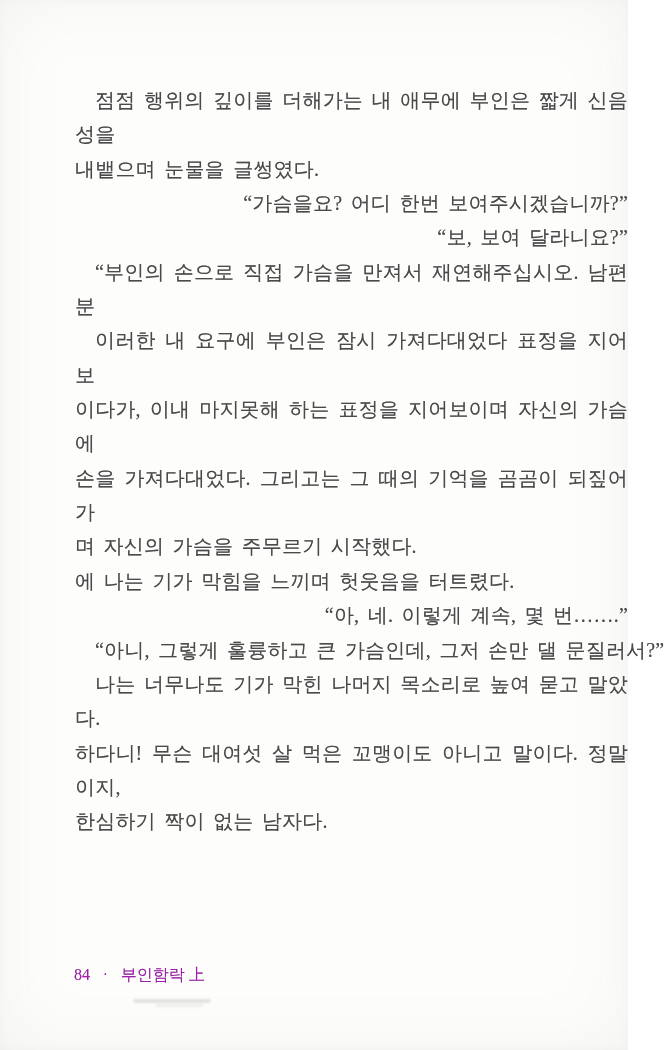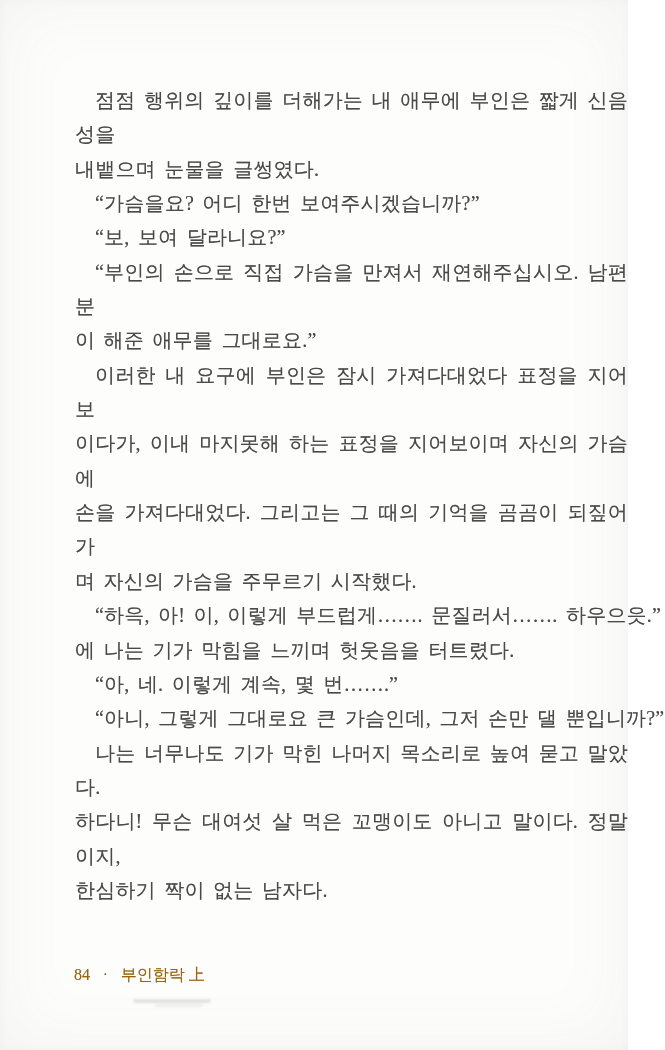--- a/index.html
+++ b/index.html
@@ -30,33 +30,34 @@
     color: #4a4a4a;
     word-spacing: 0.16em;
     letter-spacing: 0.2px;
     text-shadow: 0 0 0.5px rgba(90,90,90,0.55);
   }
   .line {
     white-space: nowrap;
   }
   .line.indent {
     text-indent: 20px;
+    text-align: right;
   }
   .line.full {
     white-space: normal;
     text-align: justify;
     text-align-last: justify;
   }
   .footer {
     position: absolute;
     left: 74px;
     top: 963px;
     font-size: 16px;
     line-height: 24px;
-    color: #a16207;
+    color: #a21caf;
     text-shadow: 0 0 0.5px rgba(90,90,90,0.5);
   }
   .footer .sep {
     display: inline-block;
     margin: 0 13px;
     font-size: 14px;
     vertical-align: 1px;
   }
   .smudge {
     position: absolute;
@@ -83,29 +84,27 @@
 <body>
 
 <div class="page">
 
   <div class="text-block" id="lines">
       <div class="line indent full">점점 행위의 깊이를 더해가는 내 애무에 부인은 짧게 신음성을</div>
       <div class="line">내뱉으며 눈물을 글썽였다.</div>
       <div class="line indent">“가슴을요? 어디 한번 보여주시겠습니까?”</div>
       <div class="line indent">“보, 보여 달라니요?”</div>
       <div class="line indent full">“부인의 손으로 직접 가슴을 만져서 재연해주십시오. 남편 분</div>
-      <div class="line">이 해준 애무를 그대로요.”</div>
       <div class="line indent full">이러한 내 요구에 부인은 잠시 가져다대었다 표정을 지어보</div>
       <div class="line full">이다가, 이내 마지못해 하는 표정을 지어보이며 자신의 가슴에</div>
       <div class="line full">손을 가져다대었다. 그리고는 그 때의 기억을 곰곰이 되짚어 가</div>
       <div class="line">며 자신의 가슴을 주무르기 시작했다.</div>
-      <div class="line indent">“하윽, 아! 이, 이렇게 부드럽게……. 문질러서……. 하우으읏.”</div>
       <div class="line">에 나는 기가 막힘을 느끼며 헛웃음을 터트렸다.</div>
       <div class="line indent">“아, 네. 이렇게 계속, 몇 번…….”</div>
-      <div class="line indent">“아니, 그렇게 그대로요 큰 가슴인데, 그저 손만 댈 뿐입니까?”</div>
+      <div class="line indent">“아니, 그렇게 훌륭하고 큰 가슴인데, 그저 손만 댈 문질러서?”</div>
       <div class="line indent full">나는 너무나도 기가 막힌 나머지 목소리로 높여 묻고 말았다.</div>
       <div class="line full">하다니! 무슨 대여섯 살 먹은 꼬맹이도 아니고 말이다. 정말이지,</div>
       <div class="line">한심하기 짝이 없는 남자다.</div>
     </div>
 
   <div class="footer">
     <span>84</span><span class="sep">·</span><span>부인함락 上</span>
   </div>
 
   <div class="smudge"></div>

